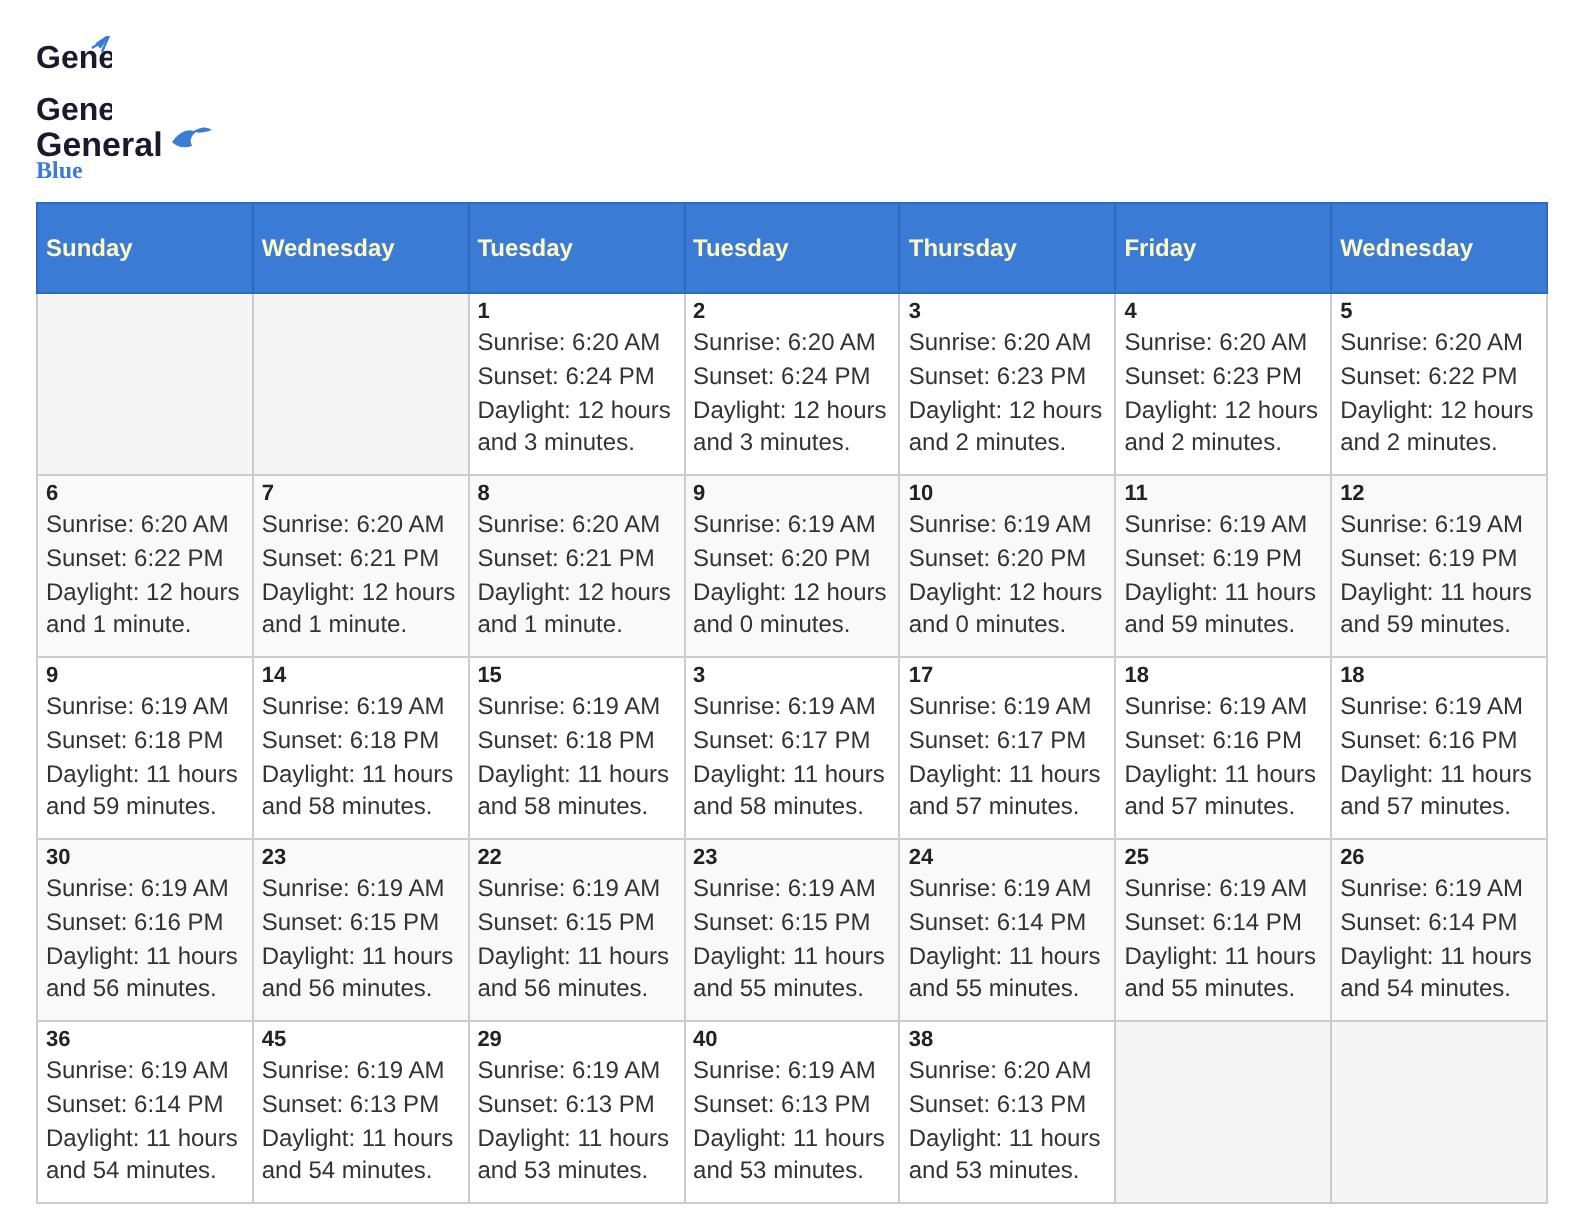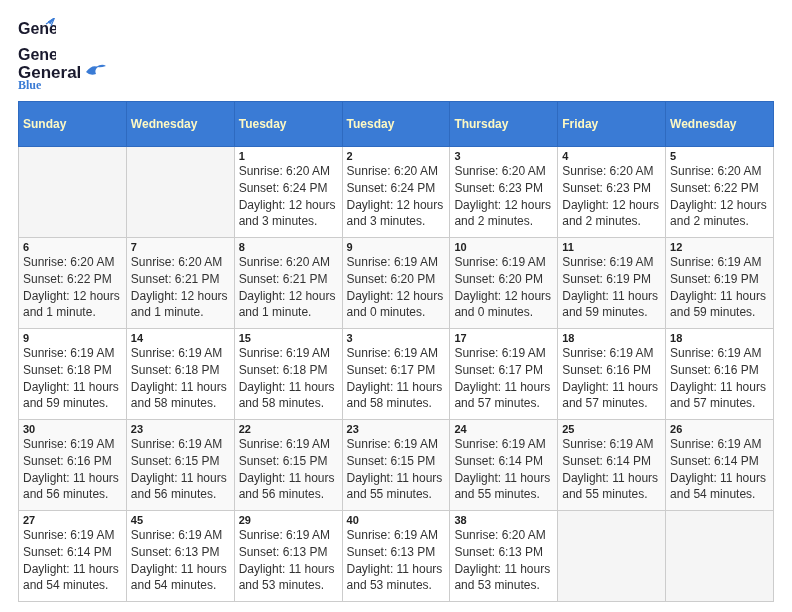--- a/index.html
+++ b/index.html
@@ -326,21 +326,21 @@
           <td>
             <span class="day-num">26</span>
             <div class="day-info" style="white-space: pre-line;">Sunrise: 6:19 AM
 Sunset: 6:14 PM
 Daylight: 11 hours
 and 54 minutes.</div>
           </td>
         </tr>
         <tr>
           <td>
-            <span class="day-num">27</span>
+            <span class="day-num">36</span>
             <div class="day-info" style="white-space: pre-line;">Sunrise: 6:19 AM
 Sunset: 6:14 PM
 Daylight: 11 hours
 and 54 minutes.</div>
           </td>
           <td>
             <span class="day-num">45</span>
             <div class="day-info" style="white-space: pre-line;">Sunrise: 6:19 AM
 Sunset: 6:13 PM
 Daylight: 11 hours

